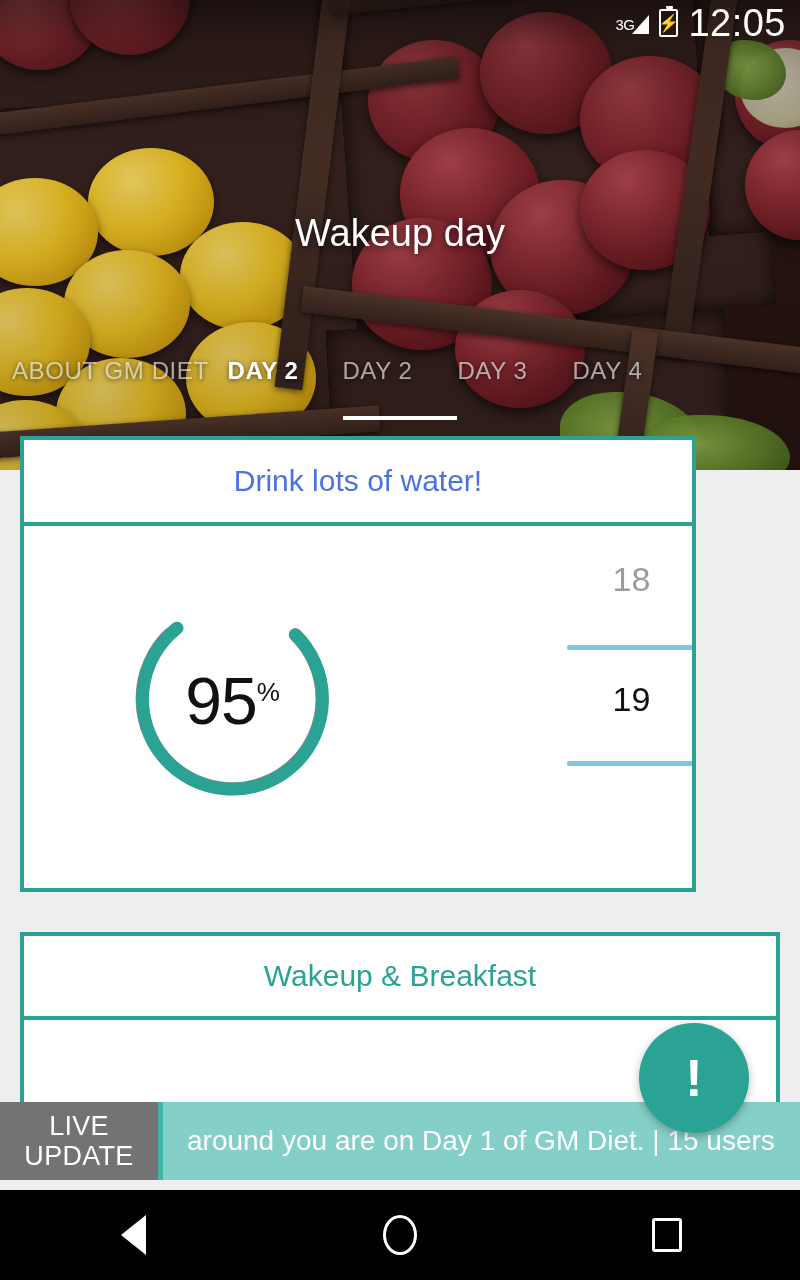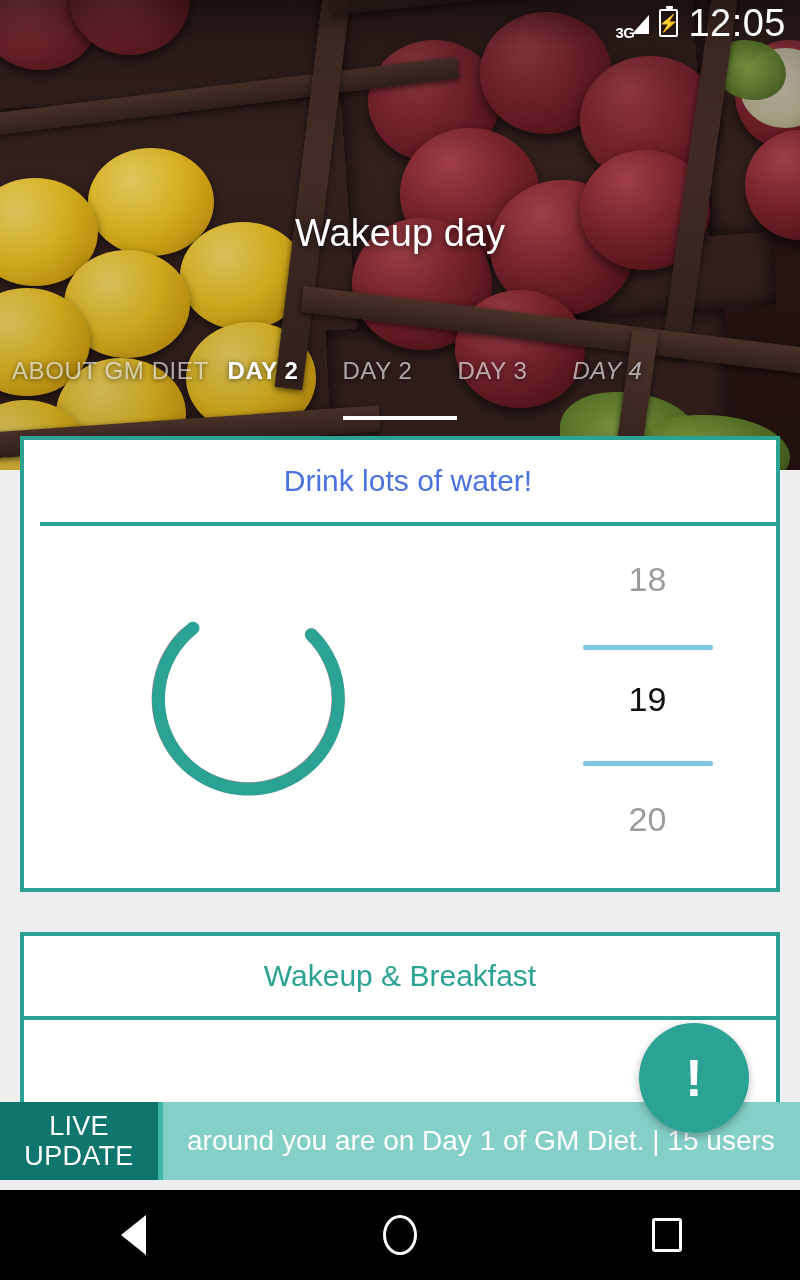--- a/index.html
+++ b/index.html
@@ -55,21 +55,21 @@
 
   
   .statusbar {
     position:absolute; left:0; top:0; width:800px; height:46px;
     display:flex; align-items:center; justify-content:flex-end;
     padding-right:14px; gap:10px;
     color:#fff; z-index:30;
     background:linear-gradient(180deg, rgba(0,0,0,.30), rgba(0,0,0,0));
   }
   .sig-wrap { position:relative; width:34px; height:30px; }
-  .sig-3g { position:absolute; left:0; top:16px; font-size:15px; font-weight:bold; letter-spacing:-.5px; }
+  .sig-3g { position:absolute; left:0; top:8px; font-size:15px; font-weight:normal; letter-spacing:-.5px; }
   .sig-tri {
     position:absolute; right:0; bottom:4px;
     width:0; height:0;
     border-left:17px solid transparent;
     border-bottom:19px solid #fff;
   }
   .battery {
     position:relative; width:19px; height:28px;
     border:2px solid #fff; border-radius:2px;
   }
@@ -109,21 +109,21 @@
   .card {
     position:absolute; background:#fff;
     border:4px solid #2aa394;
   }
   .card-head {
     display:flex; align-items:center; justify-content:center;
     border-bottom:4px solid #2aa394;
   }
   .card-head-text { font-size:30px; font-weight:400; }
 
-  #water-card { left:20px; top:436px; width:760px; height:456px;padding-left:16px; }
+  #water-card { left:20px; top:436px; width:676px; height:456px; }
   #water-head { height:86px; }
   #water-head .card-head-text { color:#4a72e0; }
 
   .water-body { position:relative; height:362px; overflow:hidden; }
 
   .gauge { position:absolute; left:88px; top:52px; width:240px; height:240px; }
   .gauge svg { display:block; }
   .gauge-value {
     position:absolute; left:0; right:0; top:85px;
     text-align:center; color:#111;
@@ -163,21 +163,21 @@
     box-shadow:0 3px 9px rgba(0,0,0,.28);
     z-index:25;
   }
 
   
   .ticker {
     position:absolute; left:0; top:1102px; width:800px; height:78px;
     display:flex; align-items:stretch; z-index:22;
   }
   .ticker-label {
-    width:163px; background:#0f766e;
+    width:163px; background:#737373;
     display:flex; flex-direction:column; align-items:center; justify-content:center;
     color:#fff; font-size:27px; line-height:1.12; letter-spacing:.3px;
     border-right:5px solid #3fb5a8;
   }
   .ticker-text {
     flex:1; background:#84cfc7;
     display:flex; align-items:center;
     color:#fff; font-size:28px;
     padding-left:24px; white-space:nowrap; overflow:hidden;
   }
@@ -264,45 +264,45 @@
     <div class="clock">12:05</div>
   </div>
 
   <div class="hero-title">Wakeup day</div>
 
   <div class="tabbar">
     <div class="tab" style="width:206px;">ABOUT GM DIET</div>
     <div class="tab active" style="width:114px;">DAY 2</div>
     <div class="tab" style="width:115px;">DAY 2</div>
     <div class="tab" style="width:115px;">DAY 3</div>
-    <div class="tab" style="width:115px;font-style:italic;">DAY 4</div>
+    <div class="tab" style="width:115px;">DAY 4</div>
   </div>
   <div class="tab-indicator"></div>
 
   <div class="card" id="water-card">
     <div class="card-head" id="water-head">
       <span class="card-head-text">Drink lots of water!</span>
     </div>
     <div class="water-body">
 
       <div class="gauge">
         <svg width="240" height="240" viewBox="0 0 240 240">
 
           <path d="M 56.7 183.3 A 90 90 0 1 1 183.3 183.3" fill="none" stroke="#f58a95" stroke-width="13" stroke-linecap="round" transform="rotate(180 120 120)"></path>
 
           <path d="M 56.7 183.3 A 90 90 0 1 1 175.0 189.8" fill="none" stroke="#2aa394" stroke-width="13" stroke-linecap="round" transform="rotate(180 120 120)"></path>
         </svg>
+        <div class="gauge-value"><span>95</span><span class="pct">%</span></div>
       </div>
 
       <div class="picker">
         <div class="picker-item" style="top:14px;">18</div>
         <div class="picker-line" style="top:99px;"></div>
         <div class="picker-item selected" style="top:134px;">19</div>
         <div class="picker-line" style="top:215px;"></div>
-        <div class="picker-item" style="top:254px;">20</div>
       </div>
 
     </div>
   </div>
 
   <div class="card" id="meal-card">
     <div class="card-head" id="meal-head">
       <span class="card-head-text">Wakeup &amp; Breakfast</span>
     </div>
   </div>

